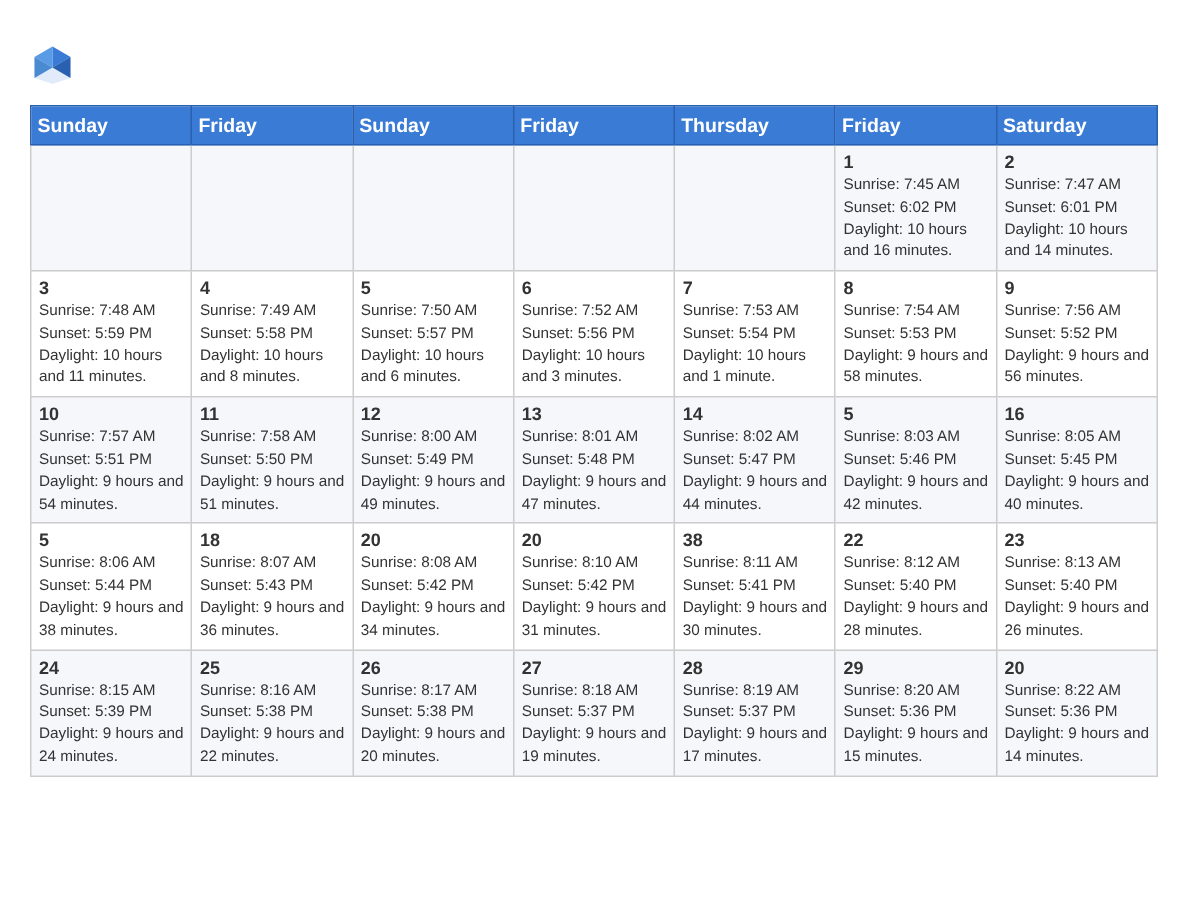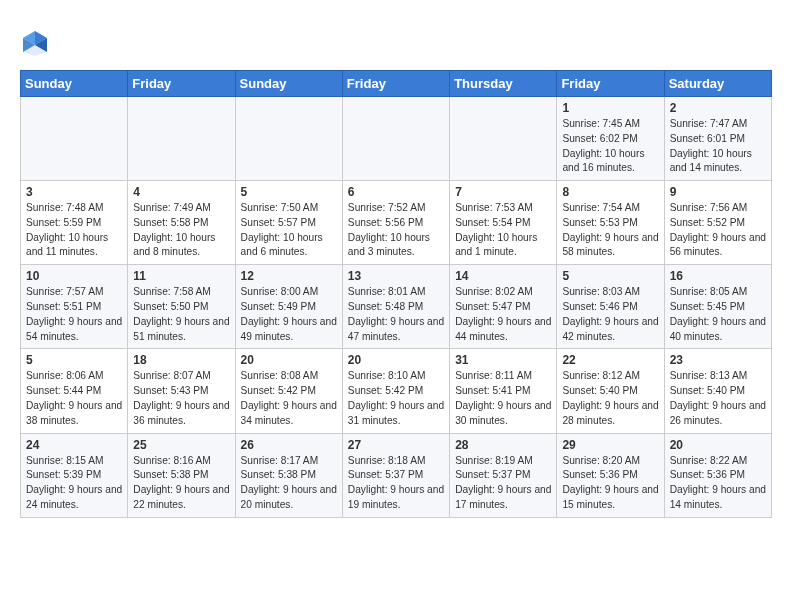--- a/index.html
+++ b/index.html
@@ -224,21 +224,21 @@
           </td>
           <td>
             <span class="day-num">20</span>
             <div class="day-info">Sunrise: 8:08 AM<br>Sunset: 5:42 PM<br>Daylight: 9 hours and 34 minutes.</div>
           </td>
           <td>
             <span class="day-num">20</span>
             <div class="day-info">Sunrise: 8:10 AM<br>Sunset: 5:42 PM<br>Daylight: 9 hours and 31 minutes.</div>
           </td>
           <td>
-            <span class="day-num">31</span>
+            <span class="day-num">38</span>
             <div class="day-info">Sunrise: 8:11 AM<br>Sunset: 5:41 PM<br>Daylight: 9 hours and 30 minutes.</div>
           </td>
           <td>
             <span class="day-num">22</span>
             <div class="day-info">Sunrise: 8:12 AM<br>Sunset: 5:40 PM<br>Daylight: 9 hours and 28 minutes.</div>
           </td>
           <td>
             <span class="day-num">23</span>
             <div class="day-info">Sunrise: 8:13 AM<br>Sunset: 5:40 PM<br>Daylight: 9 hours and 26 minutes.</div>
           </td>

